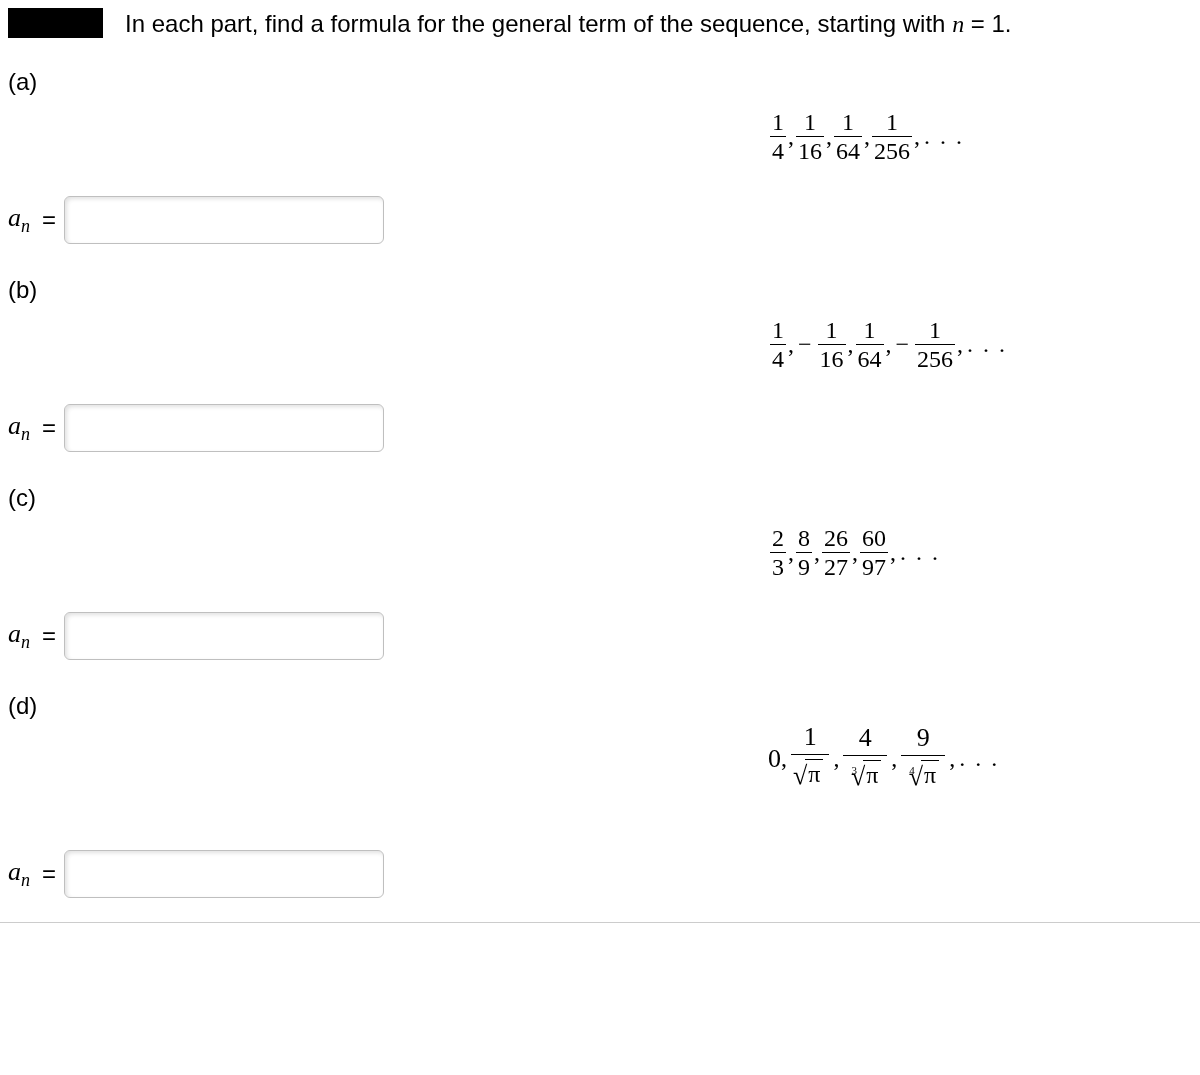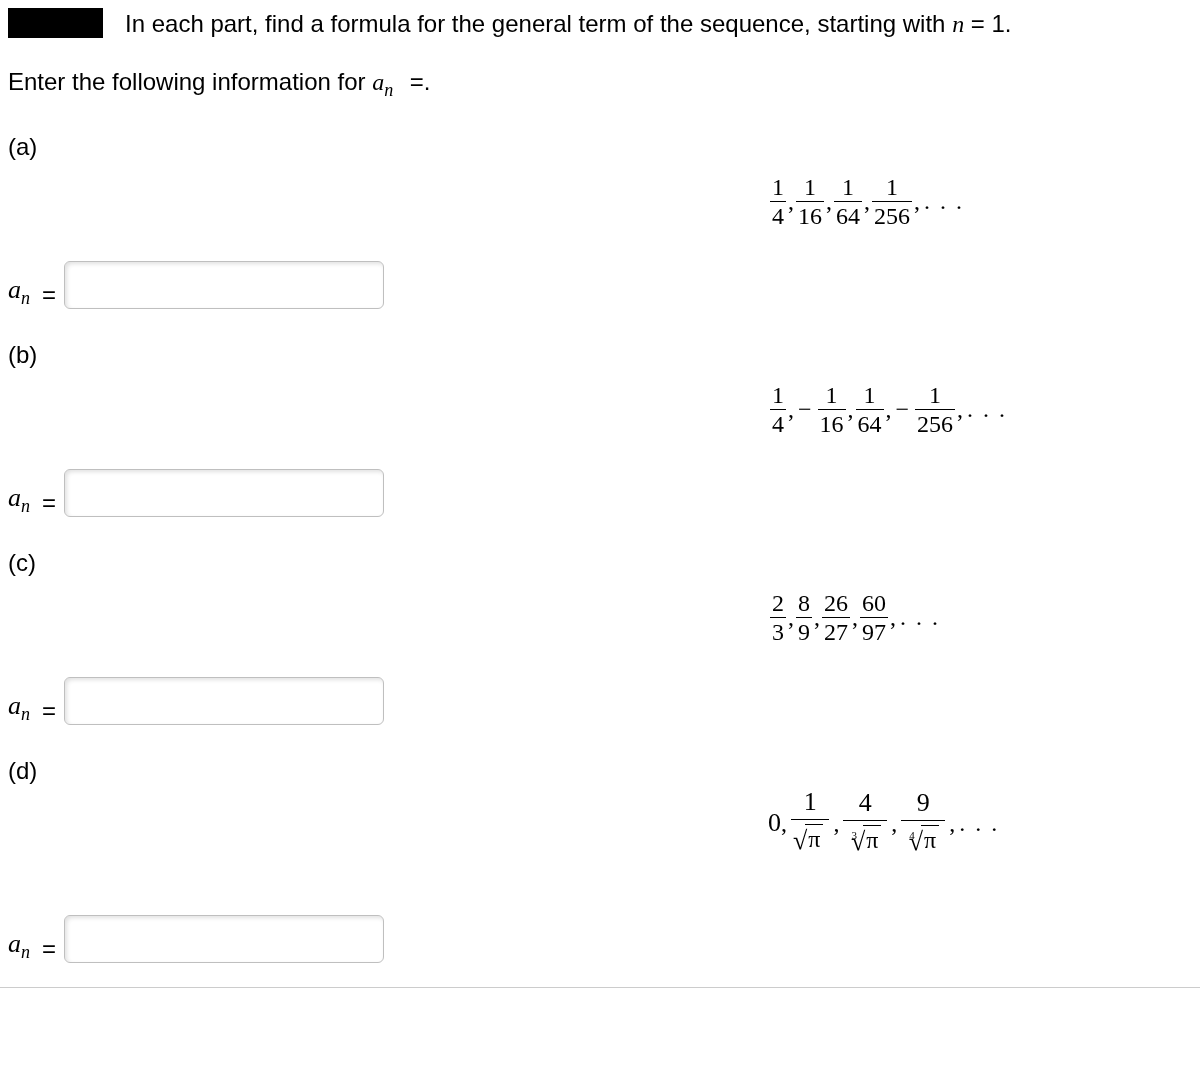--- a/index.html
+++ b/index.html
@@ -51,21 +51,21 @@
     font-size: 24px;
     white-space: nowrap;
     display: flex;
     align-items: center;
   }
   .seq-display .item,
   .seq-display .sep,
   .seq-display .dots { display:inline-block; }
   .input-row {
     display: flex;
-    align-items: flex-end;
+    align-items: center;
     margin-bottom: 32px;
   }
   .an-label {
     font-family: 'Times New Roman', Times, serif;
     font-style: italic;
     margin-right: 10px;
     font-size: 26px;
   }
   .an-label .sub {
     font-size: 18px;
@@ -139,23 +139,20 @@
 
 <div class="container">
 
   <div class="top-row">
     <div class="black-box"></div>
     <div class="instructions">
       <span>In each part, find a formula for the general term of the sequence, starting with </span><span class="italic-n">n</span><span> = 1.</span>
     </div>
   </div>
 
-  <div class="enter-line">
-    <span>Enter the following information for </span><span class="an-label" style="font-size:24px;"><span>a</span><span class="sub">n</span></span><span> =.</span>
-  </div>
 
   <div class="part-label">(a)</div>
   <div class="seq-block">
     <div class="seq-display">
       <span class="frac">
           <span class="num">1</span>
           <span class="den">4</span>
         </span>
         <span class="sep">,</span>
       <span class="frac">

